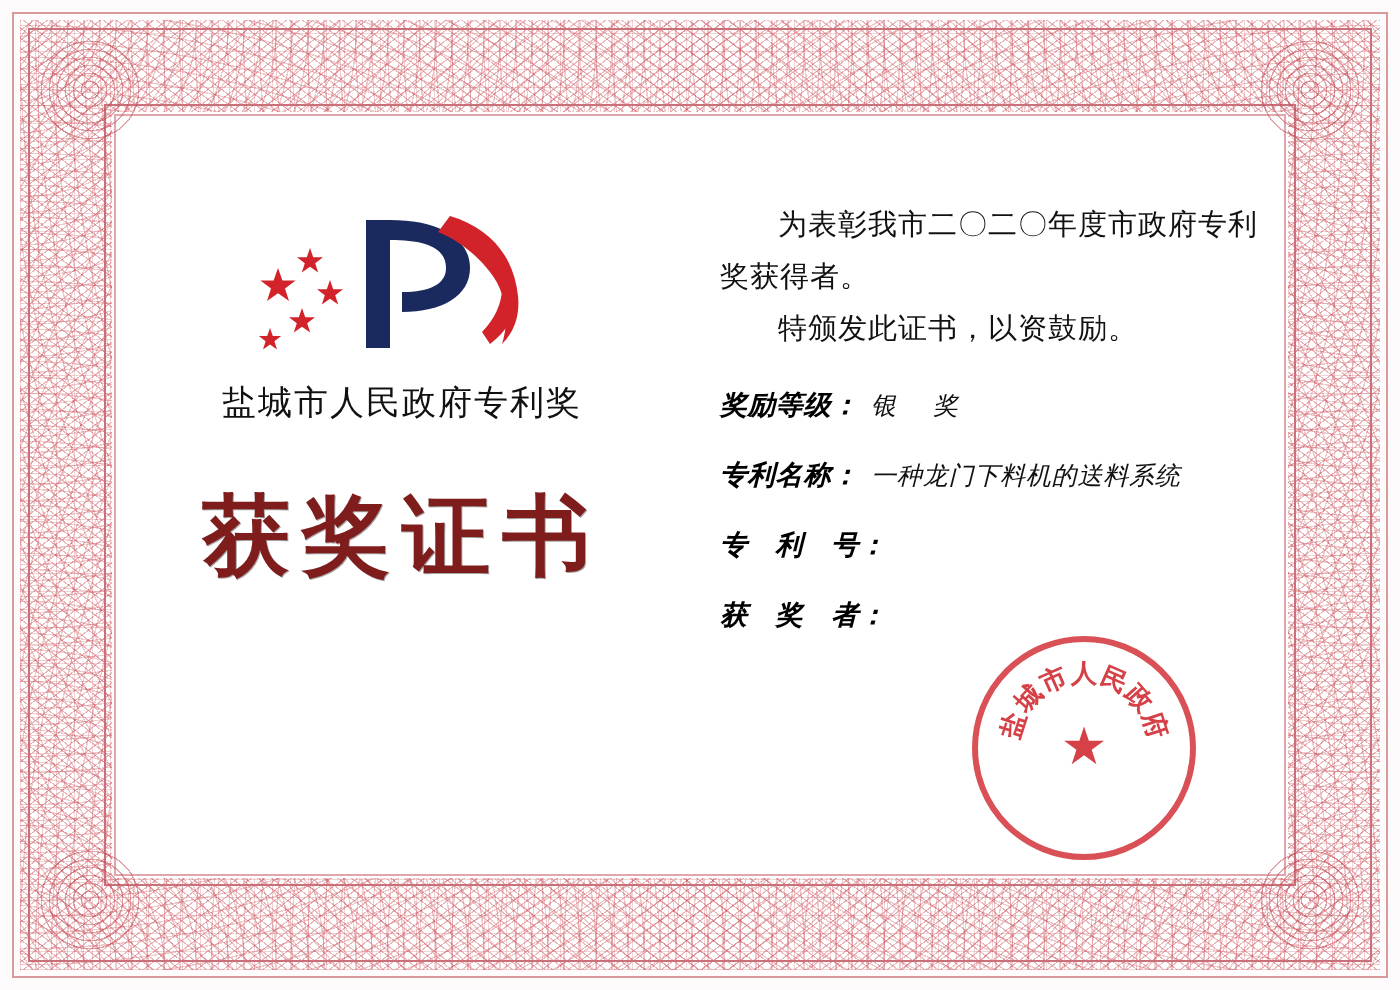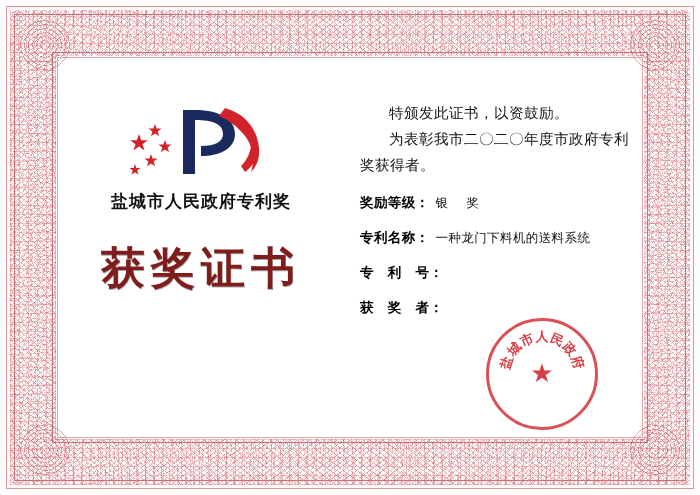--- a/index.html
+++ b/index.html
@@ -128,21 +128,21 @@
     position: relative;
     width: 160px;
     height: 90px;
     margin: 0 auto 4px auto;
   }
   .org-name {
     font-size: 17px;
     letter-spacing: 1px;
     color: #111111;
     font-family: "Liberation Serif", serif;
-    font-weight: 700;
+    font-weight: 400;
     margin-top: 2px;
   }
   .cert-title {
     margin-top: 26px;
     font-size: 44px;
     font-weight: bold;
     letter-spacing: 6px;
     color: #7f1d1d;
     font-family: "Liberation Serif", serif;
     text-shadow: 0.5px 0.5px 0 rgba(0,0,0,0.35);
@@ -160,20 +160,21 @@
     font-size: 14.5px;
     line-height: 26px;
     letter-spacing: 0.5px;
     font-family: "Liberation Serif", serif;
   }
   .para.indent {
     text-indent: 29px;
   }
   .fields {
     margin-top: 16px;
+    font-style: italic;
   }
   .field-row {
     display: flex;
     align-items: baseline;
     margin-bottom: 17px;
     font-size: 13.5px;
     letter-spacing: 0.4px;
   }
   .field-label {
     font-weight: bold;
@@ -284,22 +285,22 @@
       </svg>
     </div>
 
     <div class="org-name">盐城市人民政府专利奖</div>
 
     <div class="cert-title">获奖证书</div>
   </div>
 
   <div class="right-panel">
 
+    <div class="para indent">为表彰我市二〇二〇年度市政府专利奖获得者。</div>
     <div class="para indent">特颁发此证书，以资鼓励。</div>
-    <div class="para indent">为表彰我市二〇二〇年度市政府专利奖获得者。</div>
 
     <div class="fields">
 
       <div class="field-row">
         <span class="field-label">奖励等级：</span>
         <span class="field-value spaced">银　奖</span>
       </div>
 
       <div class="field-row">
         <span class="field-label">专利名称：</span>

